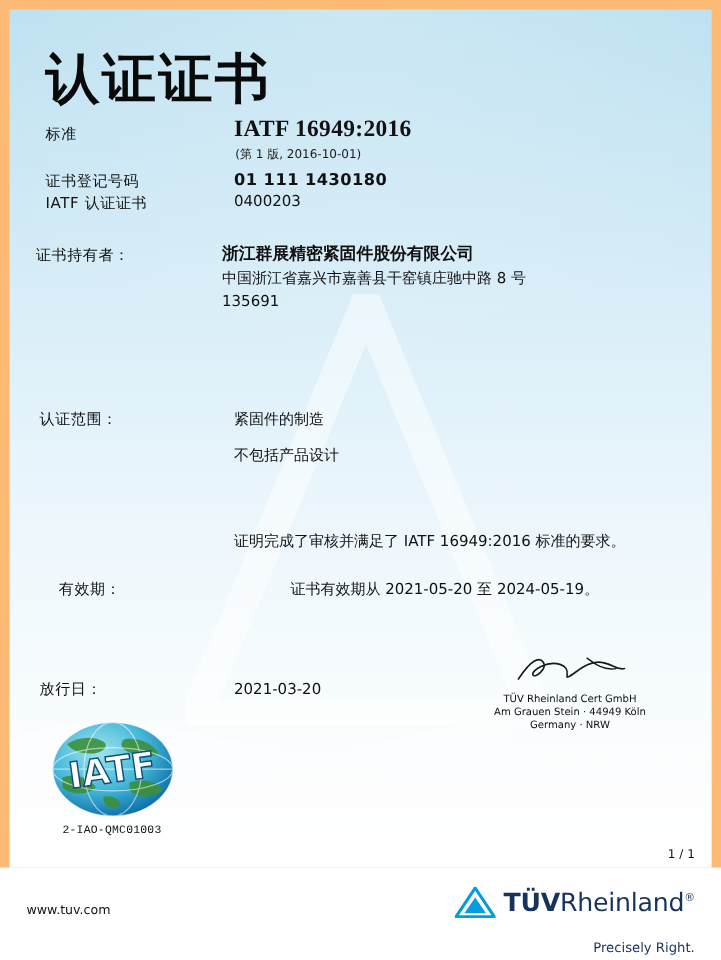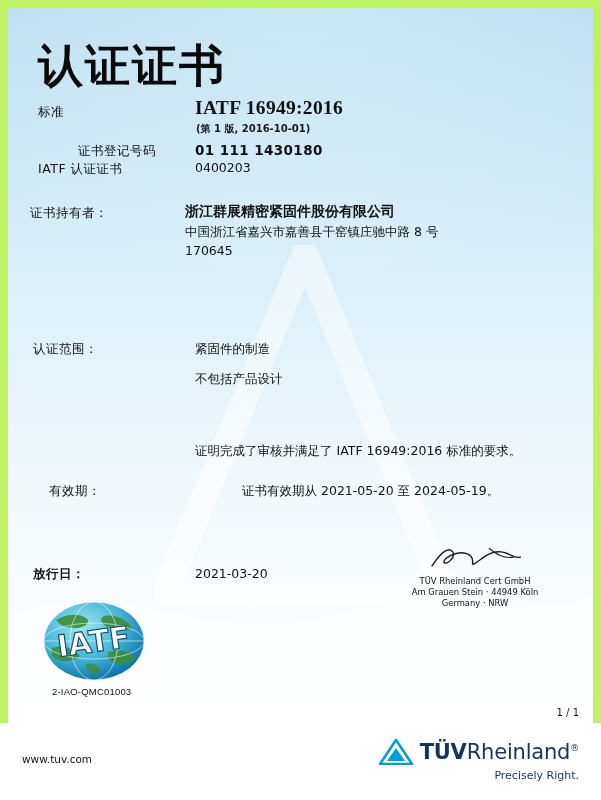--- a/index.html
+++ b/index.html
@@ -10,21 +10,21 @@
   body {
     width: 601px;
     height: 800px;
     font-family: "Liberation Sans", sans-serif;
     overflow: hidden;
   }
   #cert {
     position: relative;
     width: 601px;
     height: 800px;
-    background: #bef264;
+    background: #fdba74;
     overflow: hidden;
   }
   
   .bg-panel {
     position: absolute;
     left: 8px;
     top: 8px;
     width: 585px;
     height: 715px;
     background: linear-gradient(to bottom,
@@ -94,42 +94,42 @@
     letter-spacing: 0.5px;
   }
   .row-value {
     position: absolute;
     font-size: 12.5px;
     color: #111111;
     font-family: "DejaVu Sans", sans-serif;
   }
   .std-label   { left: 38px;  top: 104px; }
   .std-value   { left: 195px; top: 97px; font-size: 19.5px; font-weight: bold; letter-spacing: 0.3px; font-family: Liberation Serif, serif; }
-  .std-sub     { left: 196px; top: 122px; font-size: 10px; color: #1a1a1a; font-weight: bold; }
-
-  .reg-label   { left: 38px;  top: 143px; margin-left: 40px; }
+  .std-sub     { left: 196px; top: 122px; font-size: 10px; color: #1a1a1a; }
+
+  .reg-label   { left: 38px;  top: 143px; }
   .reg-value   { left: 195px; top: 142px; font-size: 13.5px; font-weight: bold; letter-spacing: 0.4px; }
   .iatf-label  { left: 38px;  top: 161px; }
   .iatf-value  { left: 195px; top: 160px; font-size: 12.5px; }
 
   .holder-label { left: 30px; top: 205px; }
   .holder-name  { left: 185px; top: 203px; font-size: 14px; font-weight: bold; }
   .holder-addr  { left: 185px; top: 224px; font-size: 12.5px; }
   .holder-zip   { left: 185px; top: 243px; font-size: 12.5px; }
 
   .scope-label   { left: 33px;  top: 341px; }
   .scope-line1   { left: 195px; top: 341px; font-size: 12.5px; }
   .scope-line2   { left: 195px; top: 371px; font-size: 12.5px; }
 
   .statement     { left: 195px; top: 443px; font-size: 12.5px; }
 
   .valid-label   { left: 33px;  top: 483px; margin-left: 16px; }
   .valid-value   { left: 195px; top: 483px; font-size: 12.5px; margin-left: 47px; }
 
-  .issue-label   { left: 33px;  top: 566px; font-weight: bold; }
+  .issue-label   { left: 33px;  top: 566px; }
   .issue-value   { left: 195px; top: 566px; font-size: 12.5px; }
 
   
   .sig-wrap {
     position: absolute;
     left: 395px;
     top: 545px;
     width: 160px;
     text-align: center;
   }
@@ -151,21 +151,21 @@
     top: 600px;
     width: 118px;
     height: 82px;
   }
   .globe-code {
     position: absolute;
     left: 52px;
     top: 686px;
     font-size: 9.5px;
     color: #111111;
-    font-family: Liberation Sans, sans-serif;
+    font-family: Liberation Mono, monospace;
     letter-spacing: 0.2px;
   }
   .page-num {
     position: absolute;
     right: 22px;
     top: 707px;
     font-size: 10px;
     color: #111111;
     font-family: "DejaVu Sans", sans-serif;
   }
@@ -206,21 +206,21 @@
     font-family: "DejaVu Sans", sans-serif;
     letter-spacing: -0.2px;
   }
   .brand-name .light { font-weight: normal; }
   .brand-reg {
     font-size: 9px;
     vertical-align: super;
     font-weight: normal;
   }
   .brand-tag {
-    margin-top: 4px;
+    margin-top: 18px;
     font-size: 11px;
     color: #17335c;
     font-family: "DejaVu Sans", sans-serif;
   }
 </style>
 </head>
 <body>
 
 <div id="cert">
 
@@ -247,21 +247,21 @@
 
     <div class="row-label reg-label">证书登记号码</div>
     <div class="row-value reg-value">01 111 1430180</div>
 
     <div class="row-label iatf-label">IATF 认证证书</div>
     <div class="row-value iatf-value">0400203</div>
 
     <div class="row-label holder-label">证书持有者：</div>
     <div class="row-value holder-name">浙江群展精密紧固件股份有限公司</div>
     <div class="row-value holder-addr">中国浙江省嘉兴市嘉善县干窑镇庄驰中路 8 号</div>
-    <div class="row-value holder-zip">170645</div>
+    <div class="row-value holder-zip">135691</div>
 
     <div class="row-label scope-label">认证范围：</div>
     <div class="row-value scope-line1">紧固件的制造</div>
     <div class="row-value scope-line2">不包括产品设计</div>
 
     <div class="row-value statement">证明完成了审核并满足了 IATF 16949:2016 标准的要求。</div>
 
     <div class="row-label valid-label">有效期：</div>
     <div class="row-value valid-value">证书有效期从 2021-05-20 至 2024-05-19。</div>
 

